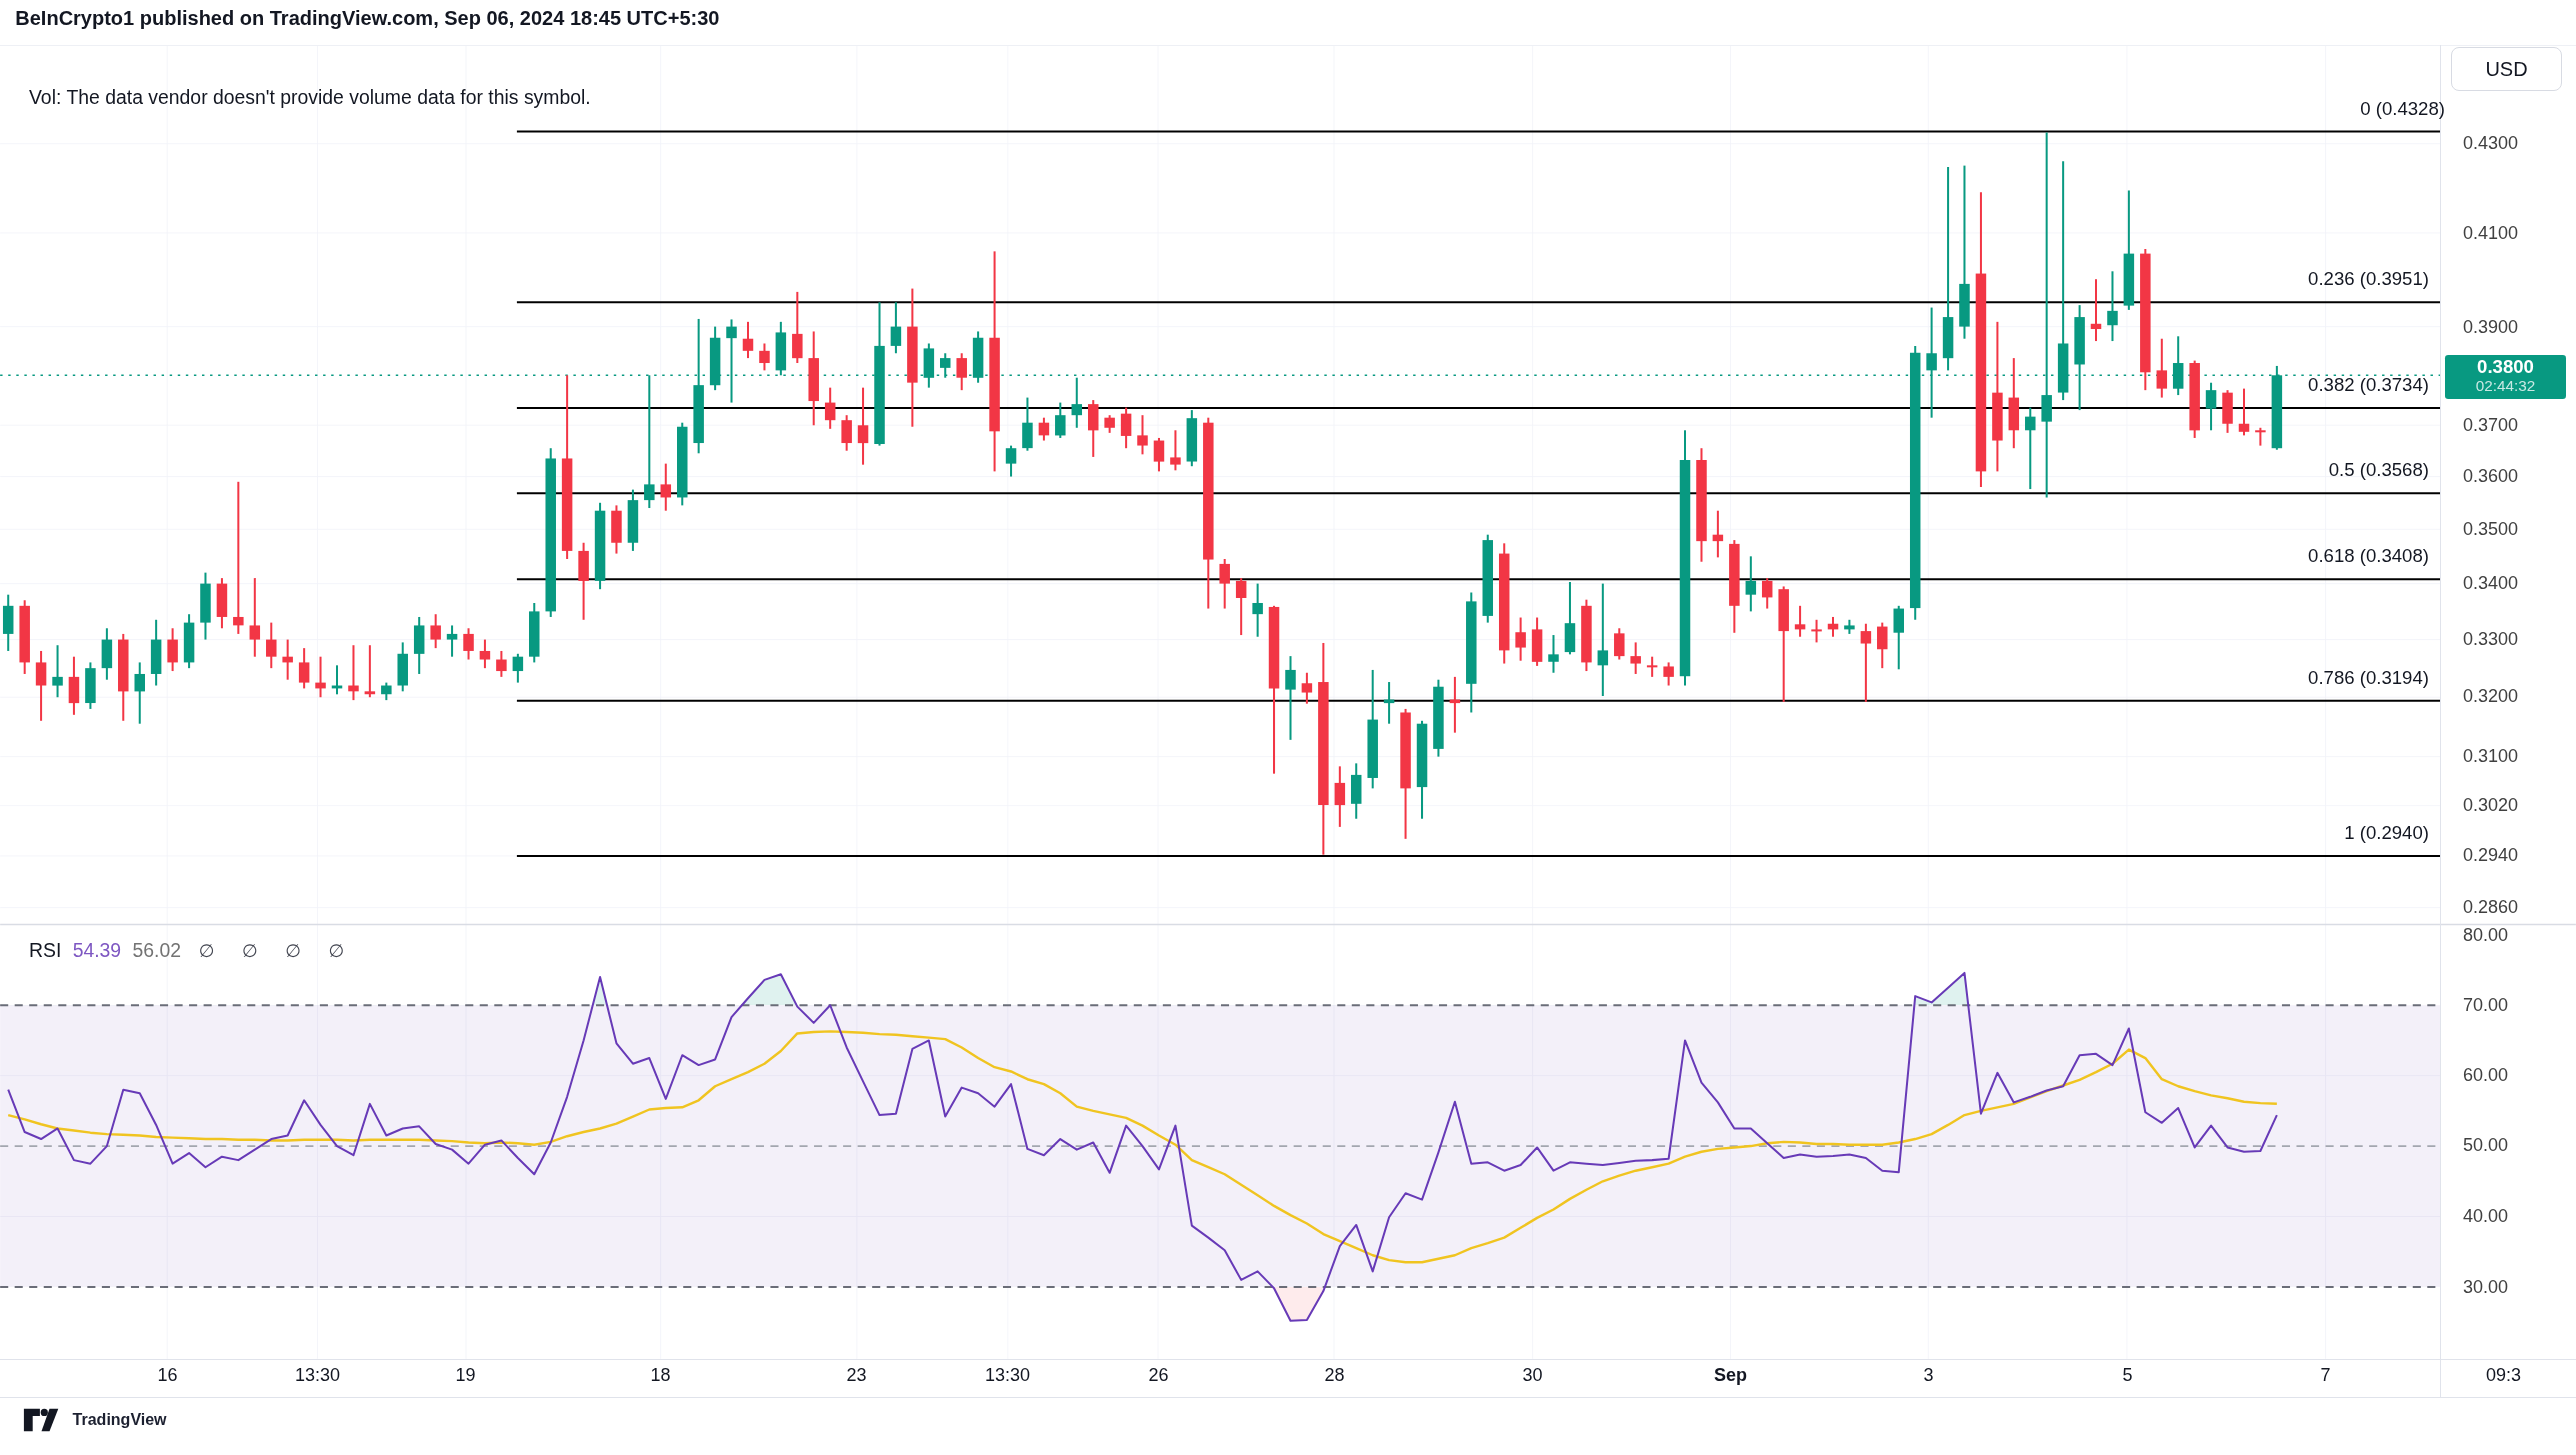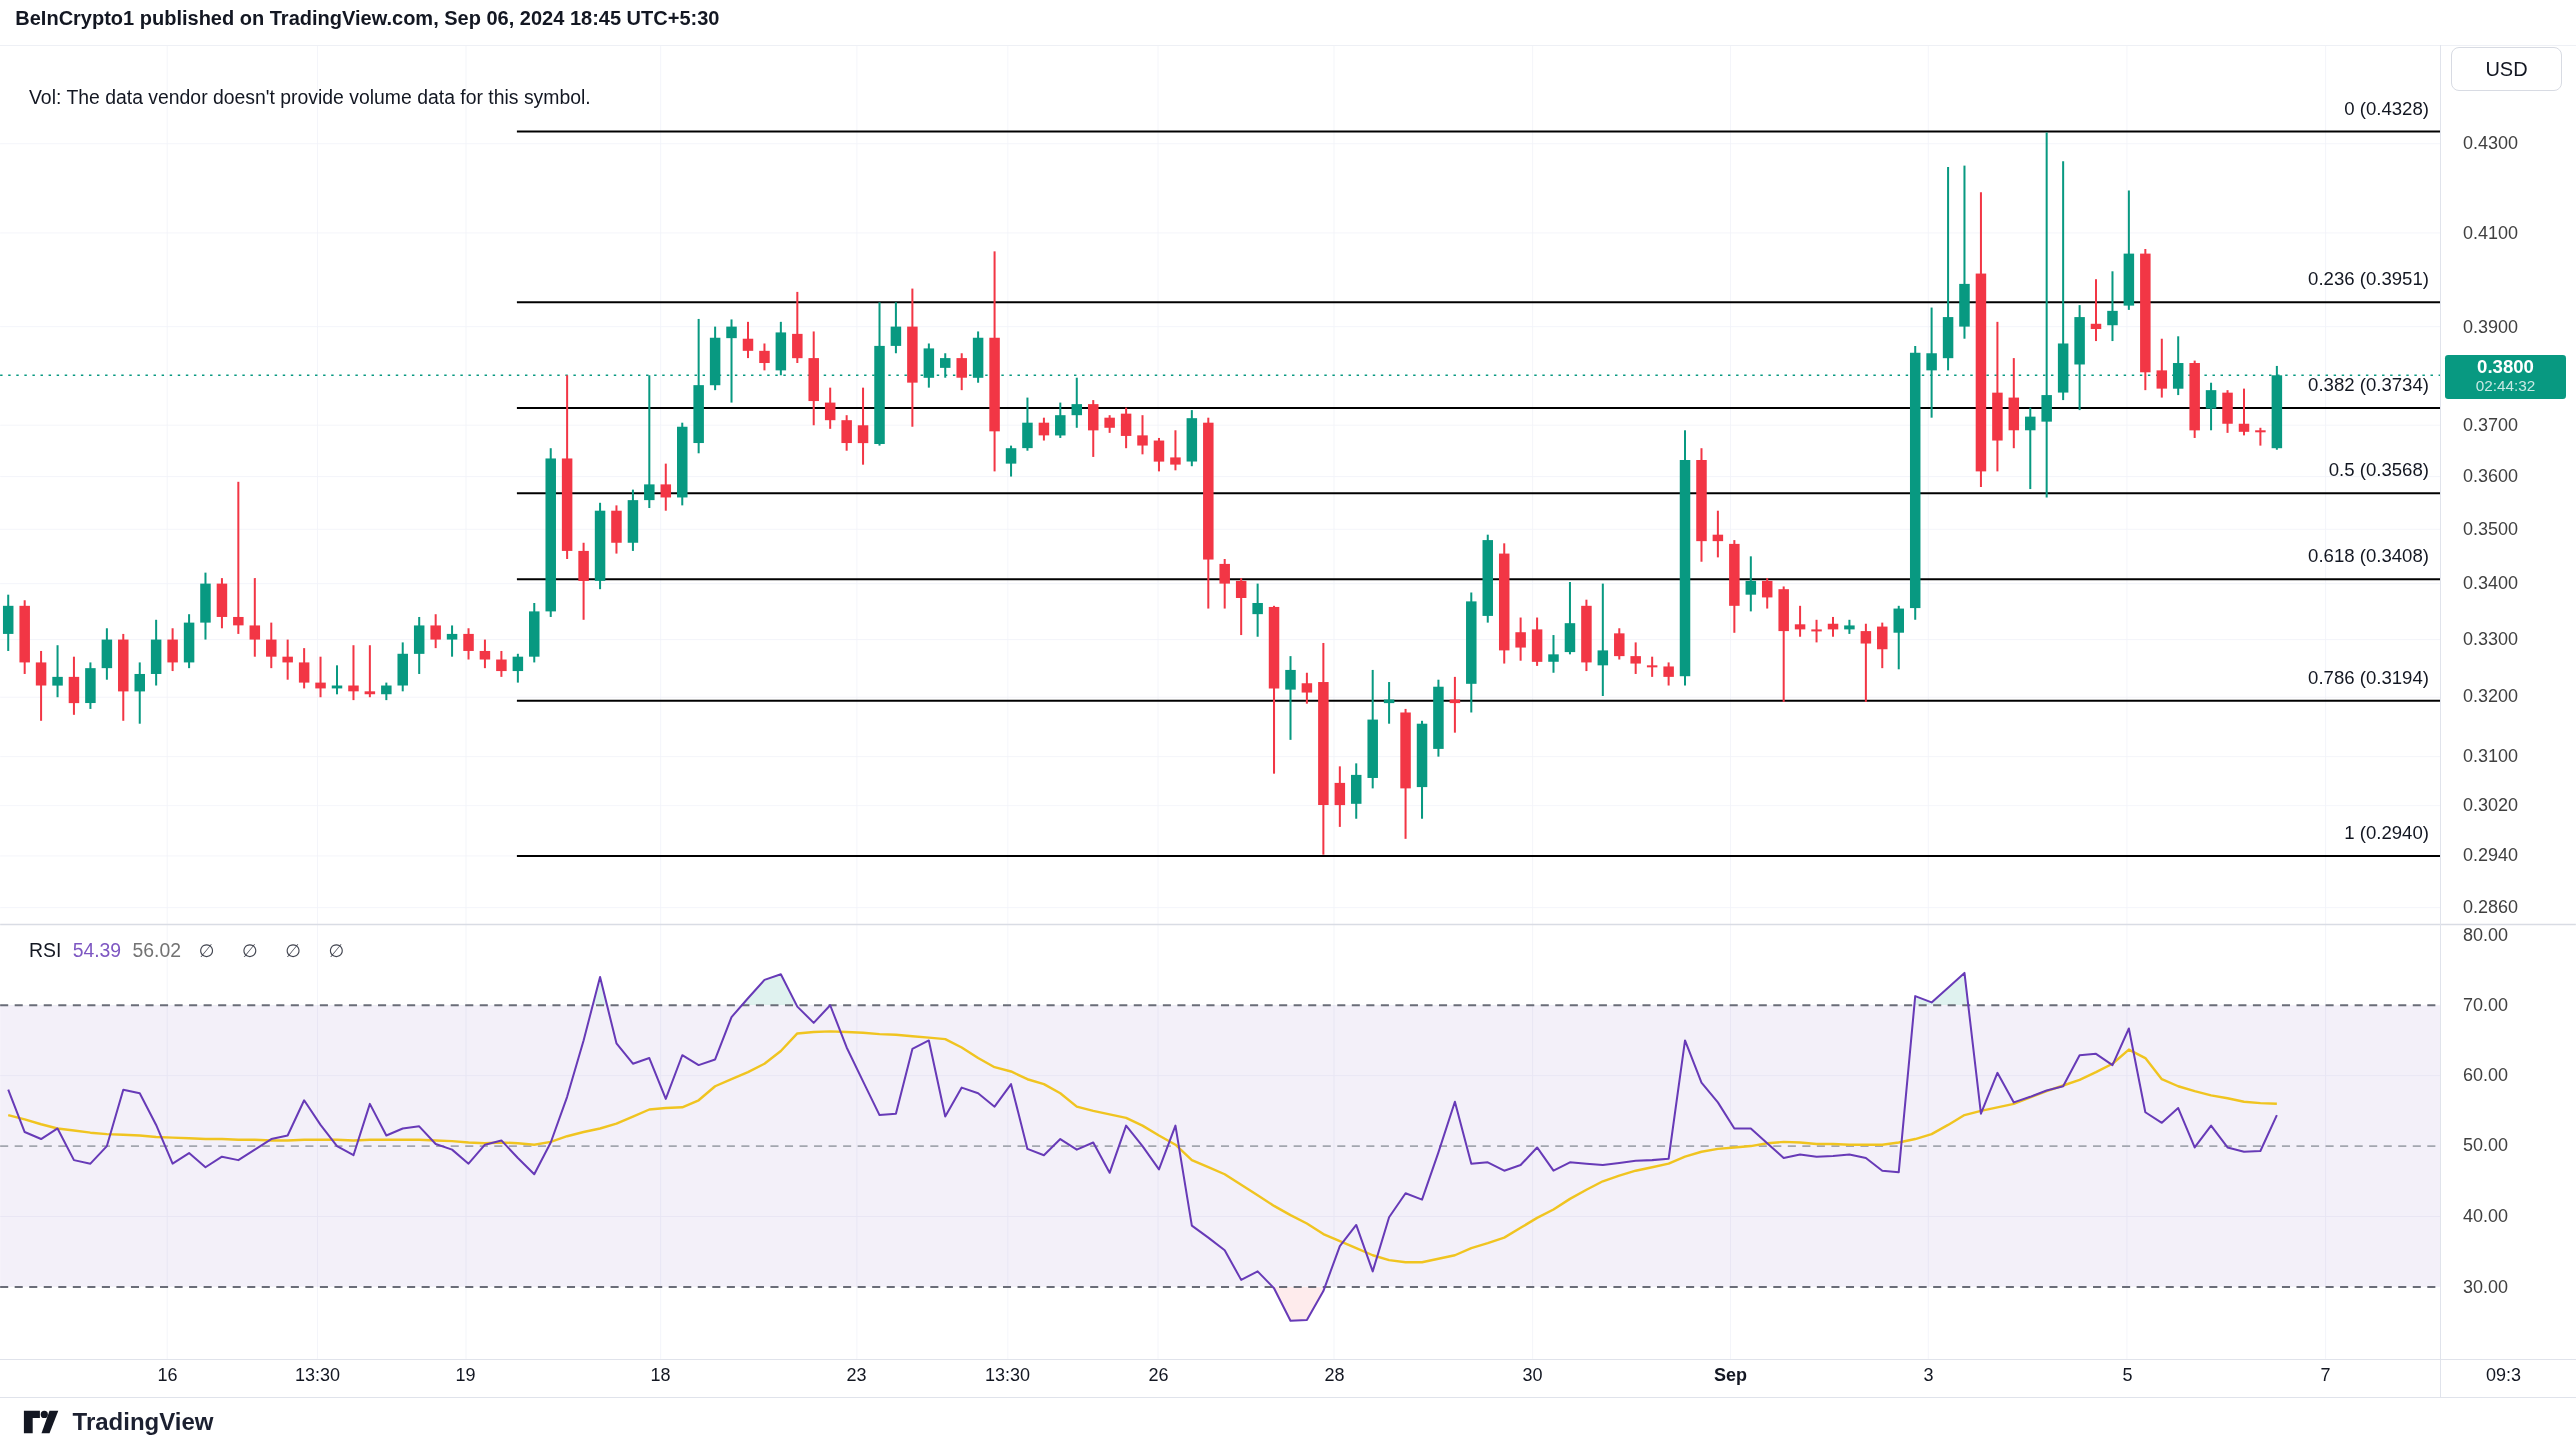--- a/index.html
+++ b/index.html
@@ -22,21 +22,21 @@
   .price-badge .cd{font-size:15.3px;color:rgba(255,255,255,0.78);}
   .tick{font-size:18px;color:#404040;}
   .fiblbl{font-size:18.6px;color:#131722;text-align:right;width:2429px;left:0;}
   .tlabel{font-size:18px;color:#131722;text-align:center;width:97px;}
   .tlabel.bold{font-weight:700;}
   .rsi-legend{position:absolute;left:29px;top:939px;font-size:19.4px;display:flex;gap:11.3px;align-items:center;}
   .rsi-legend .v1{color:#7e57c2;}
   .rsi-legend .v2{color:#737373;}
   .rsi-legend .nd{color:#434651;font-size:18px;letter-spacing:11.3px;margin-left:6.5px;}
   .footer{position:absolute;left:22.6px;top:1408px;display:flex;align-items:center;gap:13px;}
-  .footer .brand{font-size:24px;font-weight:600;color:#1c2030;}
+  .footer .brand{font-size:16px;font-weight:600;color:#1c2030;}
   .axis-strip{position:absolute;left:0;top:1359px;width:2576px;height:39px;border-top:0.8px solid #e0e3eb;
               border-bottom:0.8px solid #e0e3eb;background:#fff;box-sizing:border-box;}
   .vert-sep{position:absolute;left:2440px;top:45px;width:0.8px;height:1353px;background:#e0e3eb;}
 </style>
 </head>
 <body>
 
 <div id="stage">
 
   <svg id="plot" width="2576" height="1455" viewBox="0 0 3190 1802">
@@ -421,21 +421,21 @@
       <div class="abslbl tick" style="left:2463px;top:746px;">0.3100</div>
       <div class="abslbl tick" style="left:2463px;top:795px;">0.3020</div>
       <div class="abslbl tick" style="left:2463px;top:845px;">0.2940</div>
       <div class="abslbl tick" style="left:2463px;top:897px;">0.2860</div>
       <div class="abslbl tick" style="left:2463px;top:925px;">80.00</div>
       <div class="abslbl tick" style="left:2463px;top:995px;">70.00</div>
       <div class="abslbl tick" style="left:2463px;top:1065px;">60.00</div>
       <div class="abslbl tick" style="left:2463px;top:1135px;">50.00</div>
       <div class="abslbl tick" style="left:2463px;top:1206px;">40.00</div>
       <div class="abslbl tick" style="left:2463px;top:1277px;">30.00</div>
-      <div class="abslbl fiblbl" style="top:98px;">0 (0.4328)</div>
+      <div class="abslbl fiblbl" style="top:98px;padding-left:16px;">0 (0.4328)</div>
       <div class="abslbl fiblbl" style="top:268px;">0.236 (0.3951)</div>
       <div class="abslbl fiblbl" style="top:374px;">0.382 (0.3734)</div>
       <div class="abslbl fiblbl" style="top:459px;">0.5 (0.3568)</div>
       <div class="abslbl fiblbl" style="top:545px;">0.618 (0.3408)</div>
       <div class="abslbl fiblbl" style="top:667px;">0.786 (0.3194)</div>
       <div class="abslbl fiblbl" style="top:822px;">1 (0.2940)</div>
       <div class="abslbl tlabel" style="left:119px;top:1365px;">16</div>
       <div class="abslbl tlabel" style="left:269px;top:1365px;">13:30</div>
       <div class="abslbl tlabel" style="left:417px;top:1365px;">19</div>
       <div class="abslbl tlabel" style="left:612px;top:1365px;">18</div>

